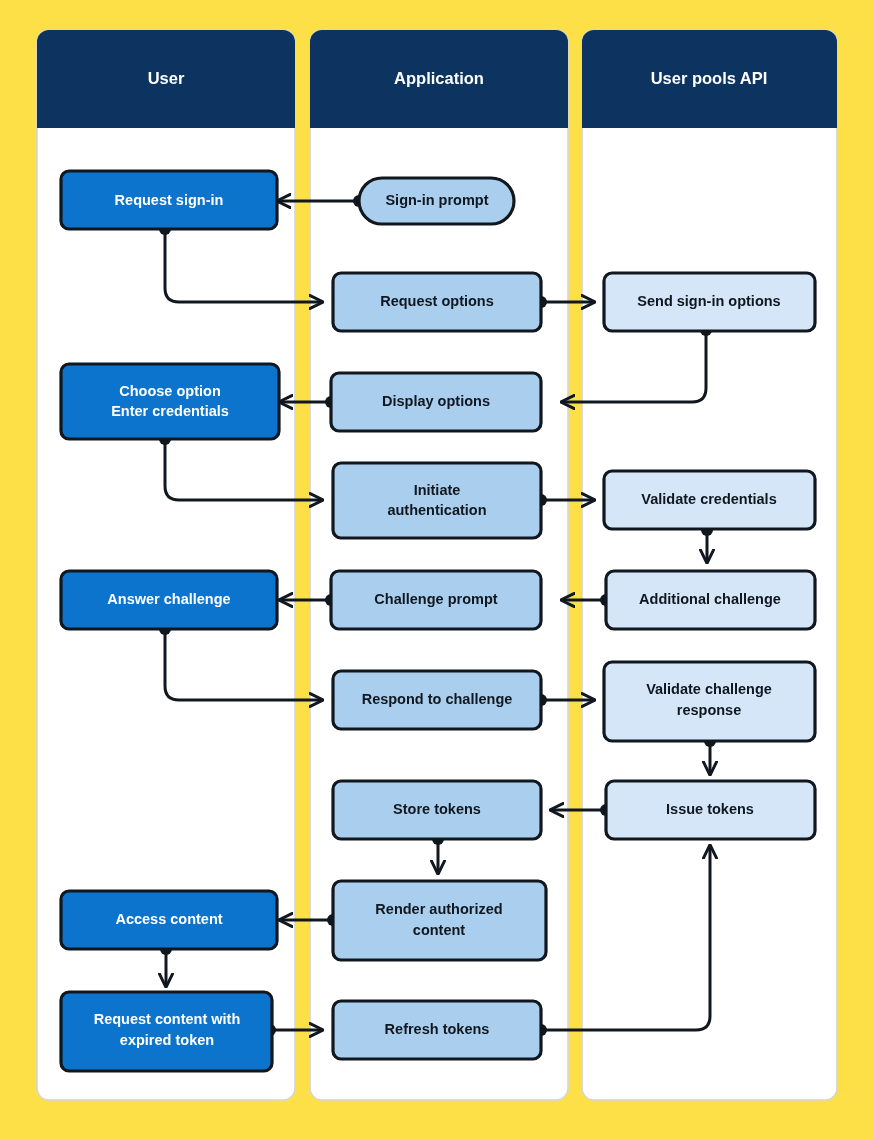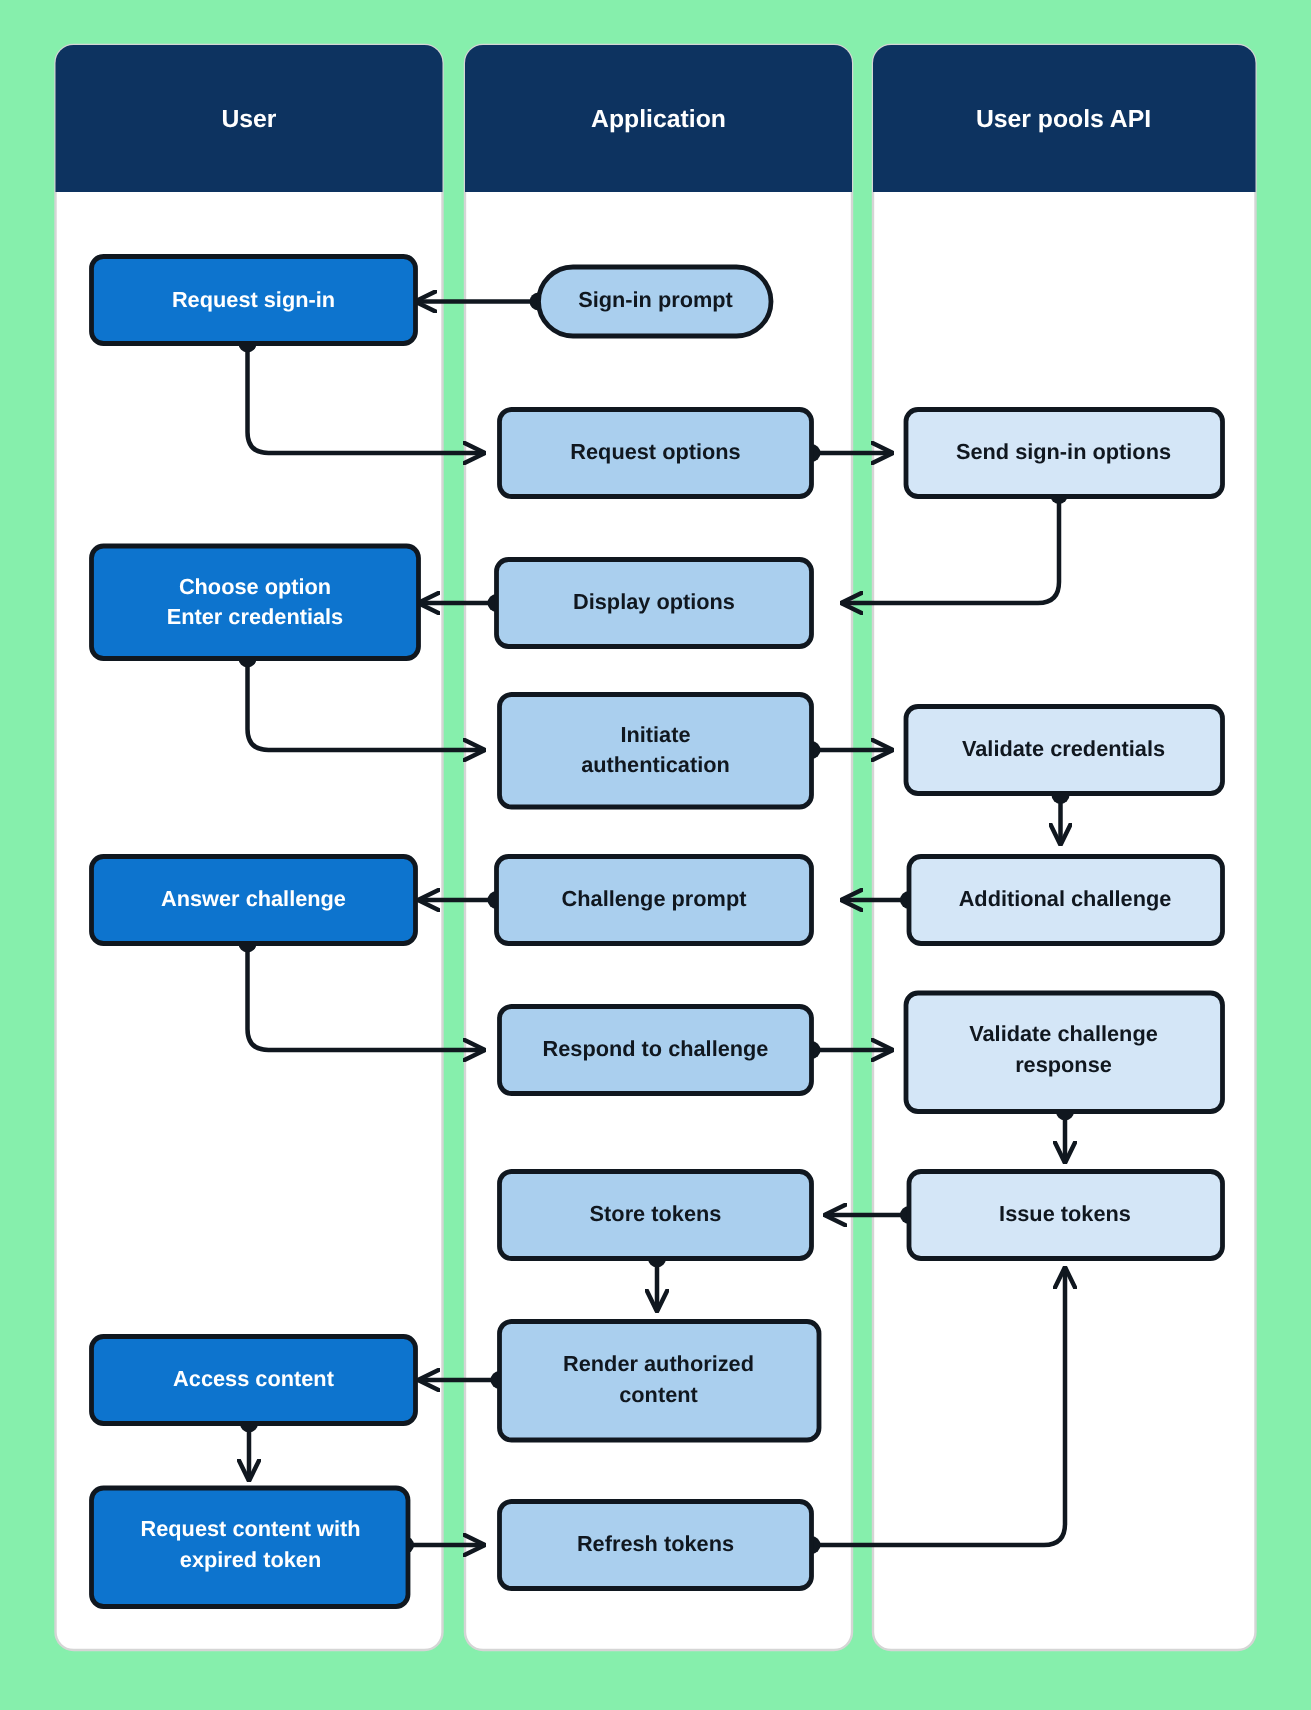--- a/index.html
+++ b/index.html
@@ -8,21 +8,21 @@
     padding: 0;
     background: #ffffff;
   }
   body {
     font-family: "Liberation Sans", sans-serif;
   }
   #diagram-root {
     position: relative;
     width: 874px;
     height: 1140px;
-    background: #86efac;
+    background: #fde047;
     overflow: hidden;
   }
   svg#flow {
     display: block;
     width: 874px;
     height: 1140px;
   }
   .lane-body {
     fill: #ffffff;
     stroke: #d5d5d5;

